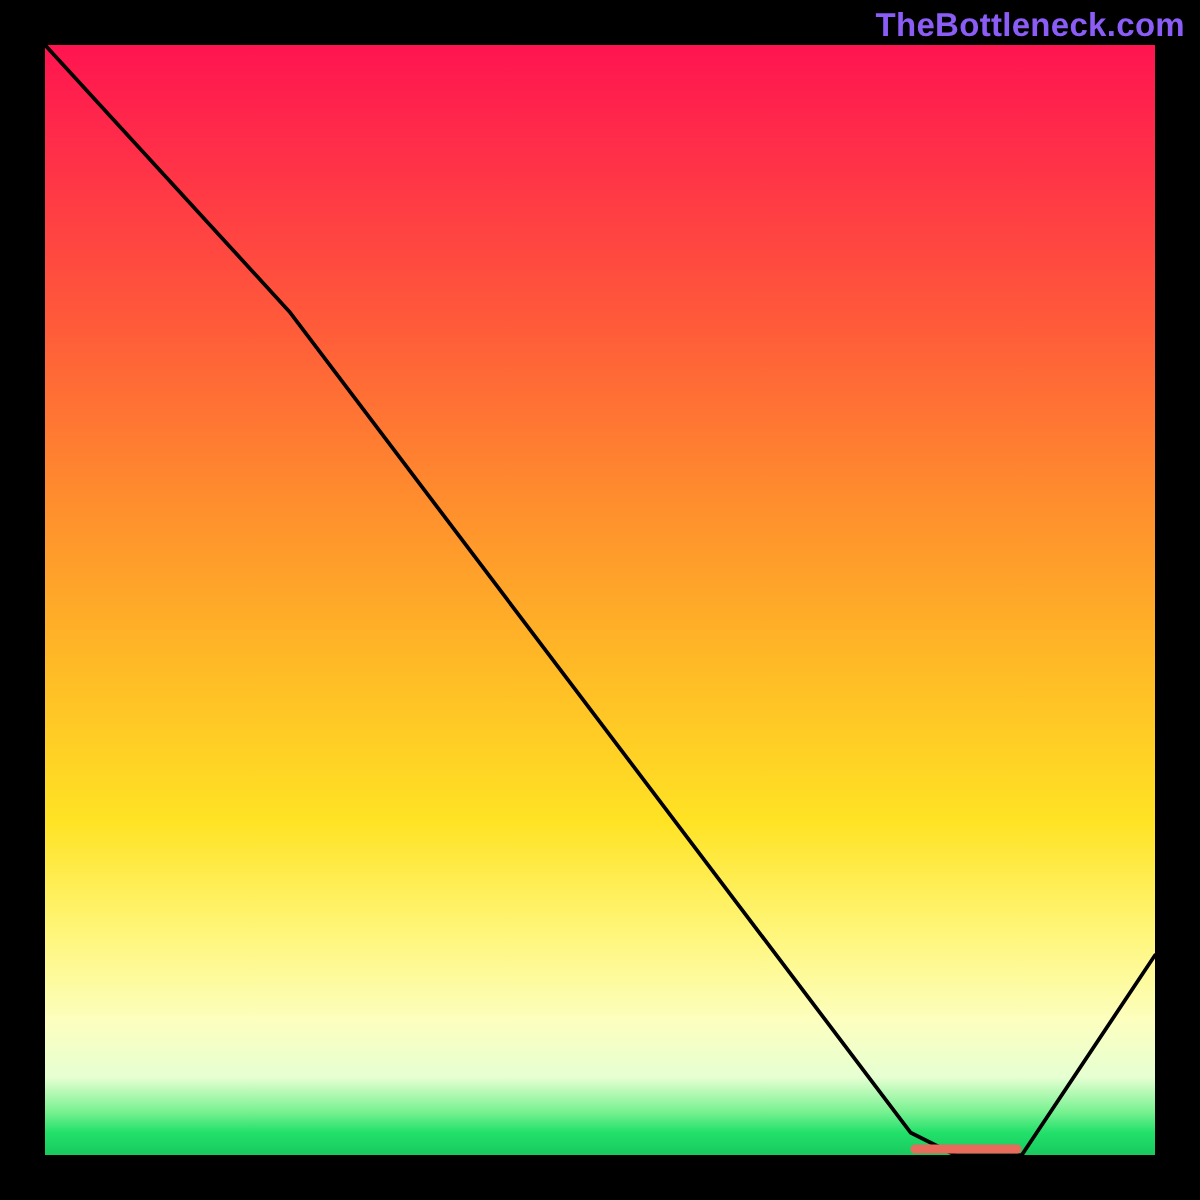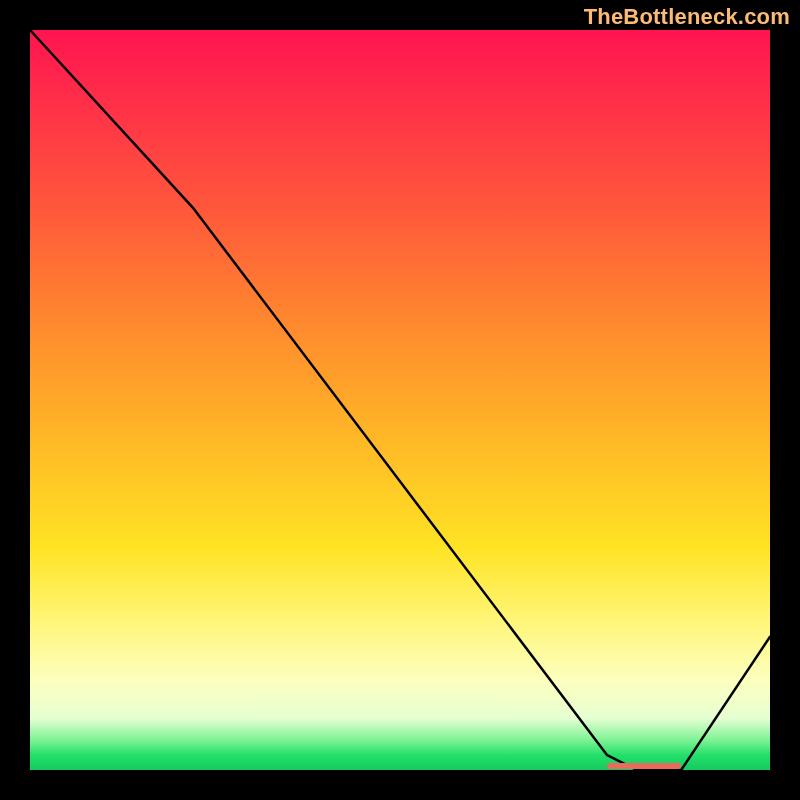--- a/index.html
+++ b/index.html
@@ -14,21 +14,21 @@
   .frame {
     position: relative;
     width: 800px;
     height: 800px;
     background: #000;
   }
   .watermark {
     position: absolute;
     top: 4px;
     right: 10px;
-    color: #fdba74;
+    color: #8b5cf6;
     font-size: 22px;
     font-weight: 600;
     letter-spacing: 0.2px;
     z-index: 5;
   }
   .plot-area {
     position: absolute;
     left: 30px;
     top: 30px;
     width: 740px;

